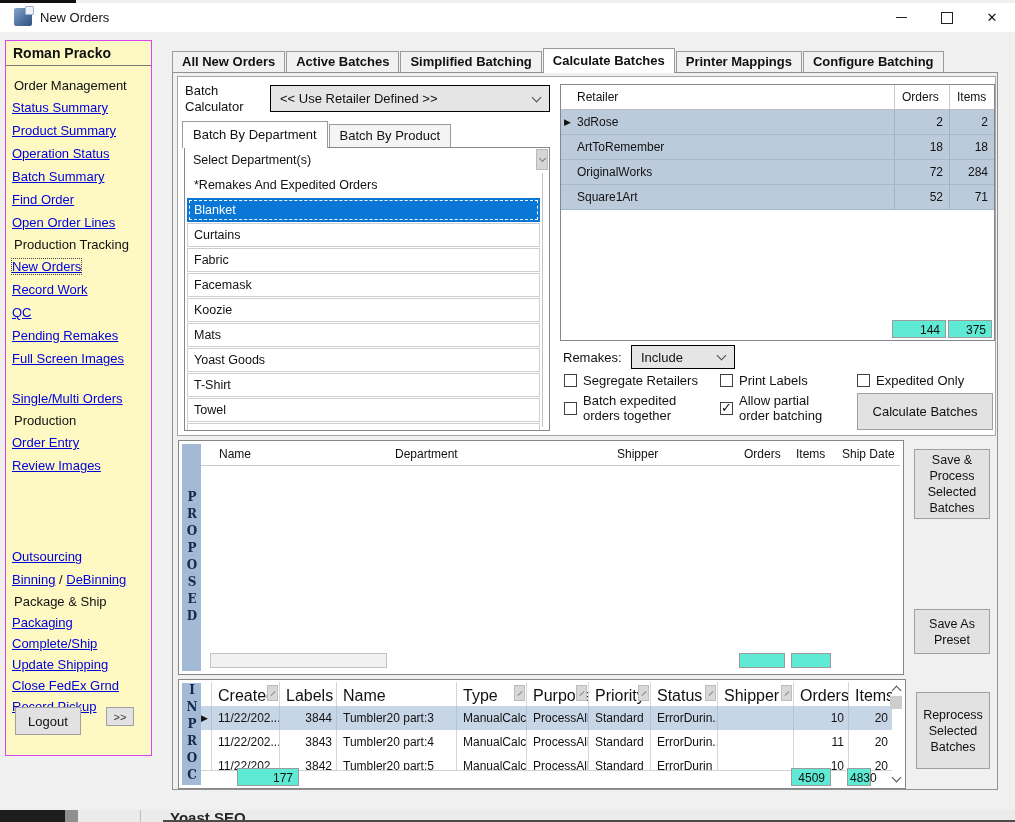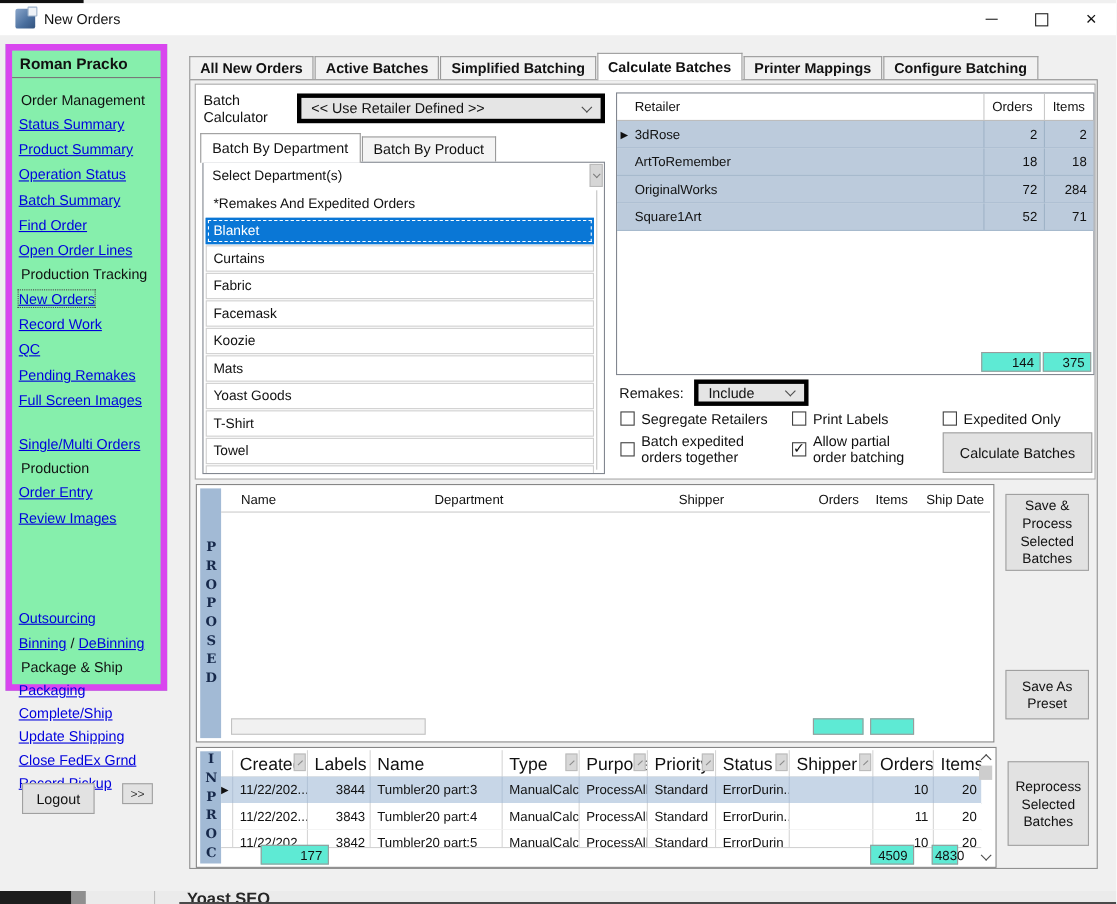--- a/index.html
+++ b/index.html
@@ -14,22 +14,22 @@
   .app-icon::after{content:"";position:absolute;right:-2px;top:-2px;width:7px;height:7px;
             background:#eef2f7;border:1px solid #9db1ca;border-radius:1px}
   .title-text{position:absolute;left:40px;top:7px;font-size:13px}
   .win-btn{position:absolute;top:0;width:42px;height:29px;display:flex;align-items:center;justify-content:center;cursor:default}
   .win-min{left:880px}.win-max{left:926px}.win-close{left:971px}
   .win-min::after{content:"";width:11px;height:1px;background:#222}
   .win-max::after{content:"";width:10px;height:10px;border:1px solid #222;background:#fff}
   .win-close::after{content:"✕";font-size:13px;color:#111}
 
   
-  .sidebar{position:absolute;left:5px;top:40px;width:147px;height:588px;background:#86efac;
-           border:6px solid #d946ef;box-sizing:border-box}
+  .sidebar{position:absolute;left:5px;top:40px;width:147px;height:716px;background:#fef9c3;
+           border:1px solid #d946ef;box-sizing:border-box}
   .sb-header{height:25px;border-bottom:1px solid #787878;font-weight:bold;font-size:14px;padding:4px 0 0 7px;box-sizing:border-box}
   .sb-nav{padding-top:9px}
   .sb-heading{padding-left:8px;line-height:21px;font-size:13px}
   .sb-link{margin-left:6px;line-height:23px;height:23px;font-size:13px;white-space:nowrap}
   .sb-link.tight{line-height:21px;height:21px}
   a.lnk{color:#0000dd;text-decoration:underline;cursor:pointer}
   .focusbox{outline:1px dotted #444}
   .logout-row{position:absolute;left:0;top:666px;width:100%;height:30px}
   .btn{background:#e2e2e2;border:1px solid #a0a0a0;box-sizing:border-box;display:flex;
        align-items:center;justify-content:center;text-align:center;cursor:pointer}
@@ -42,21 +42,21 @@
        padding:2px 9px 0 9px;font-weight:bold;font-size:13px;margin-right:1px;white-space:nowrap;cursor:pointer}
   .tab.active{height:25px;background:#fff;padding-top:4px;position:relative;z-index:3;margin-bottom:-1px}
 
   .tabpage{position:absolute;left:172px;top:72px;width:826px;height:718px;background:#f0f0f0;
            border:1px solid #919191;box-sizing:border-box}
 
   
   .upper-panel{position:absolute;left:4px;top:3px;width:819px;height:360px;background:#fff;
                border:1px solid #a6a6a6;box-sizing:border-box}
   .bc-label{position:absolute;left:7px;top:6px;width:80px;line-height:16px;font-size:13px}
-  .combo{background:#e5e5e5;border:4px solid #000000;display:flex;align-items:center;justify-content:space-between;
+  .combo{background:#e5e5e5;border:1px solid #000000;display:flex;align-items:center;justify-content:space-between;
          padding:0 9px;font-size:13px;box-sizing:border-box;cursor:pointer}
   .preset-combo{position:absolute;left:92px;top:8px;width:280px;height:27px}
   .chev{display:inline-block;width:6px;height:6px;border-right:1.4px solid #4d4d4d;border-bottom:1.4px solid #4d4d4d;flex:none}
   .chev.down{transform:rotate(45deg);margin-top:-3px}
   .chev.up{transform:rotate(-135deg);margin-bottom:-3px}
 
   .subtabs{position:absolute;left:4px;top:43px;display:flex;align-items:flex-end;height:27px}
   .subtab{height:23px;background:#f4f4f4;border:1px solid #9a9a9a;border-bottom:none;box-sizing:border-box;
           padding:3px 10px 0 10px;font-size:13px;margin-right:1px;cursor:pointer}
   .subtab.active{height:27px;background:#fff;padding-top:5px;margin-bottom:-1px;position:relative;z-index:2}

